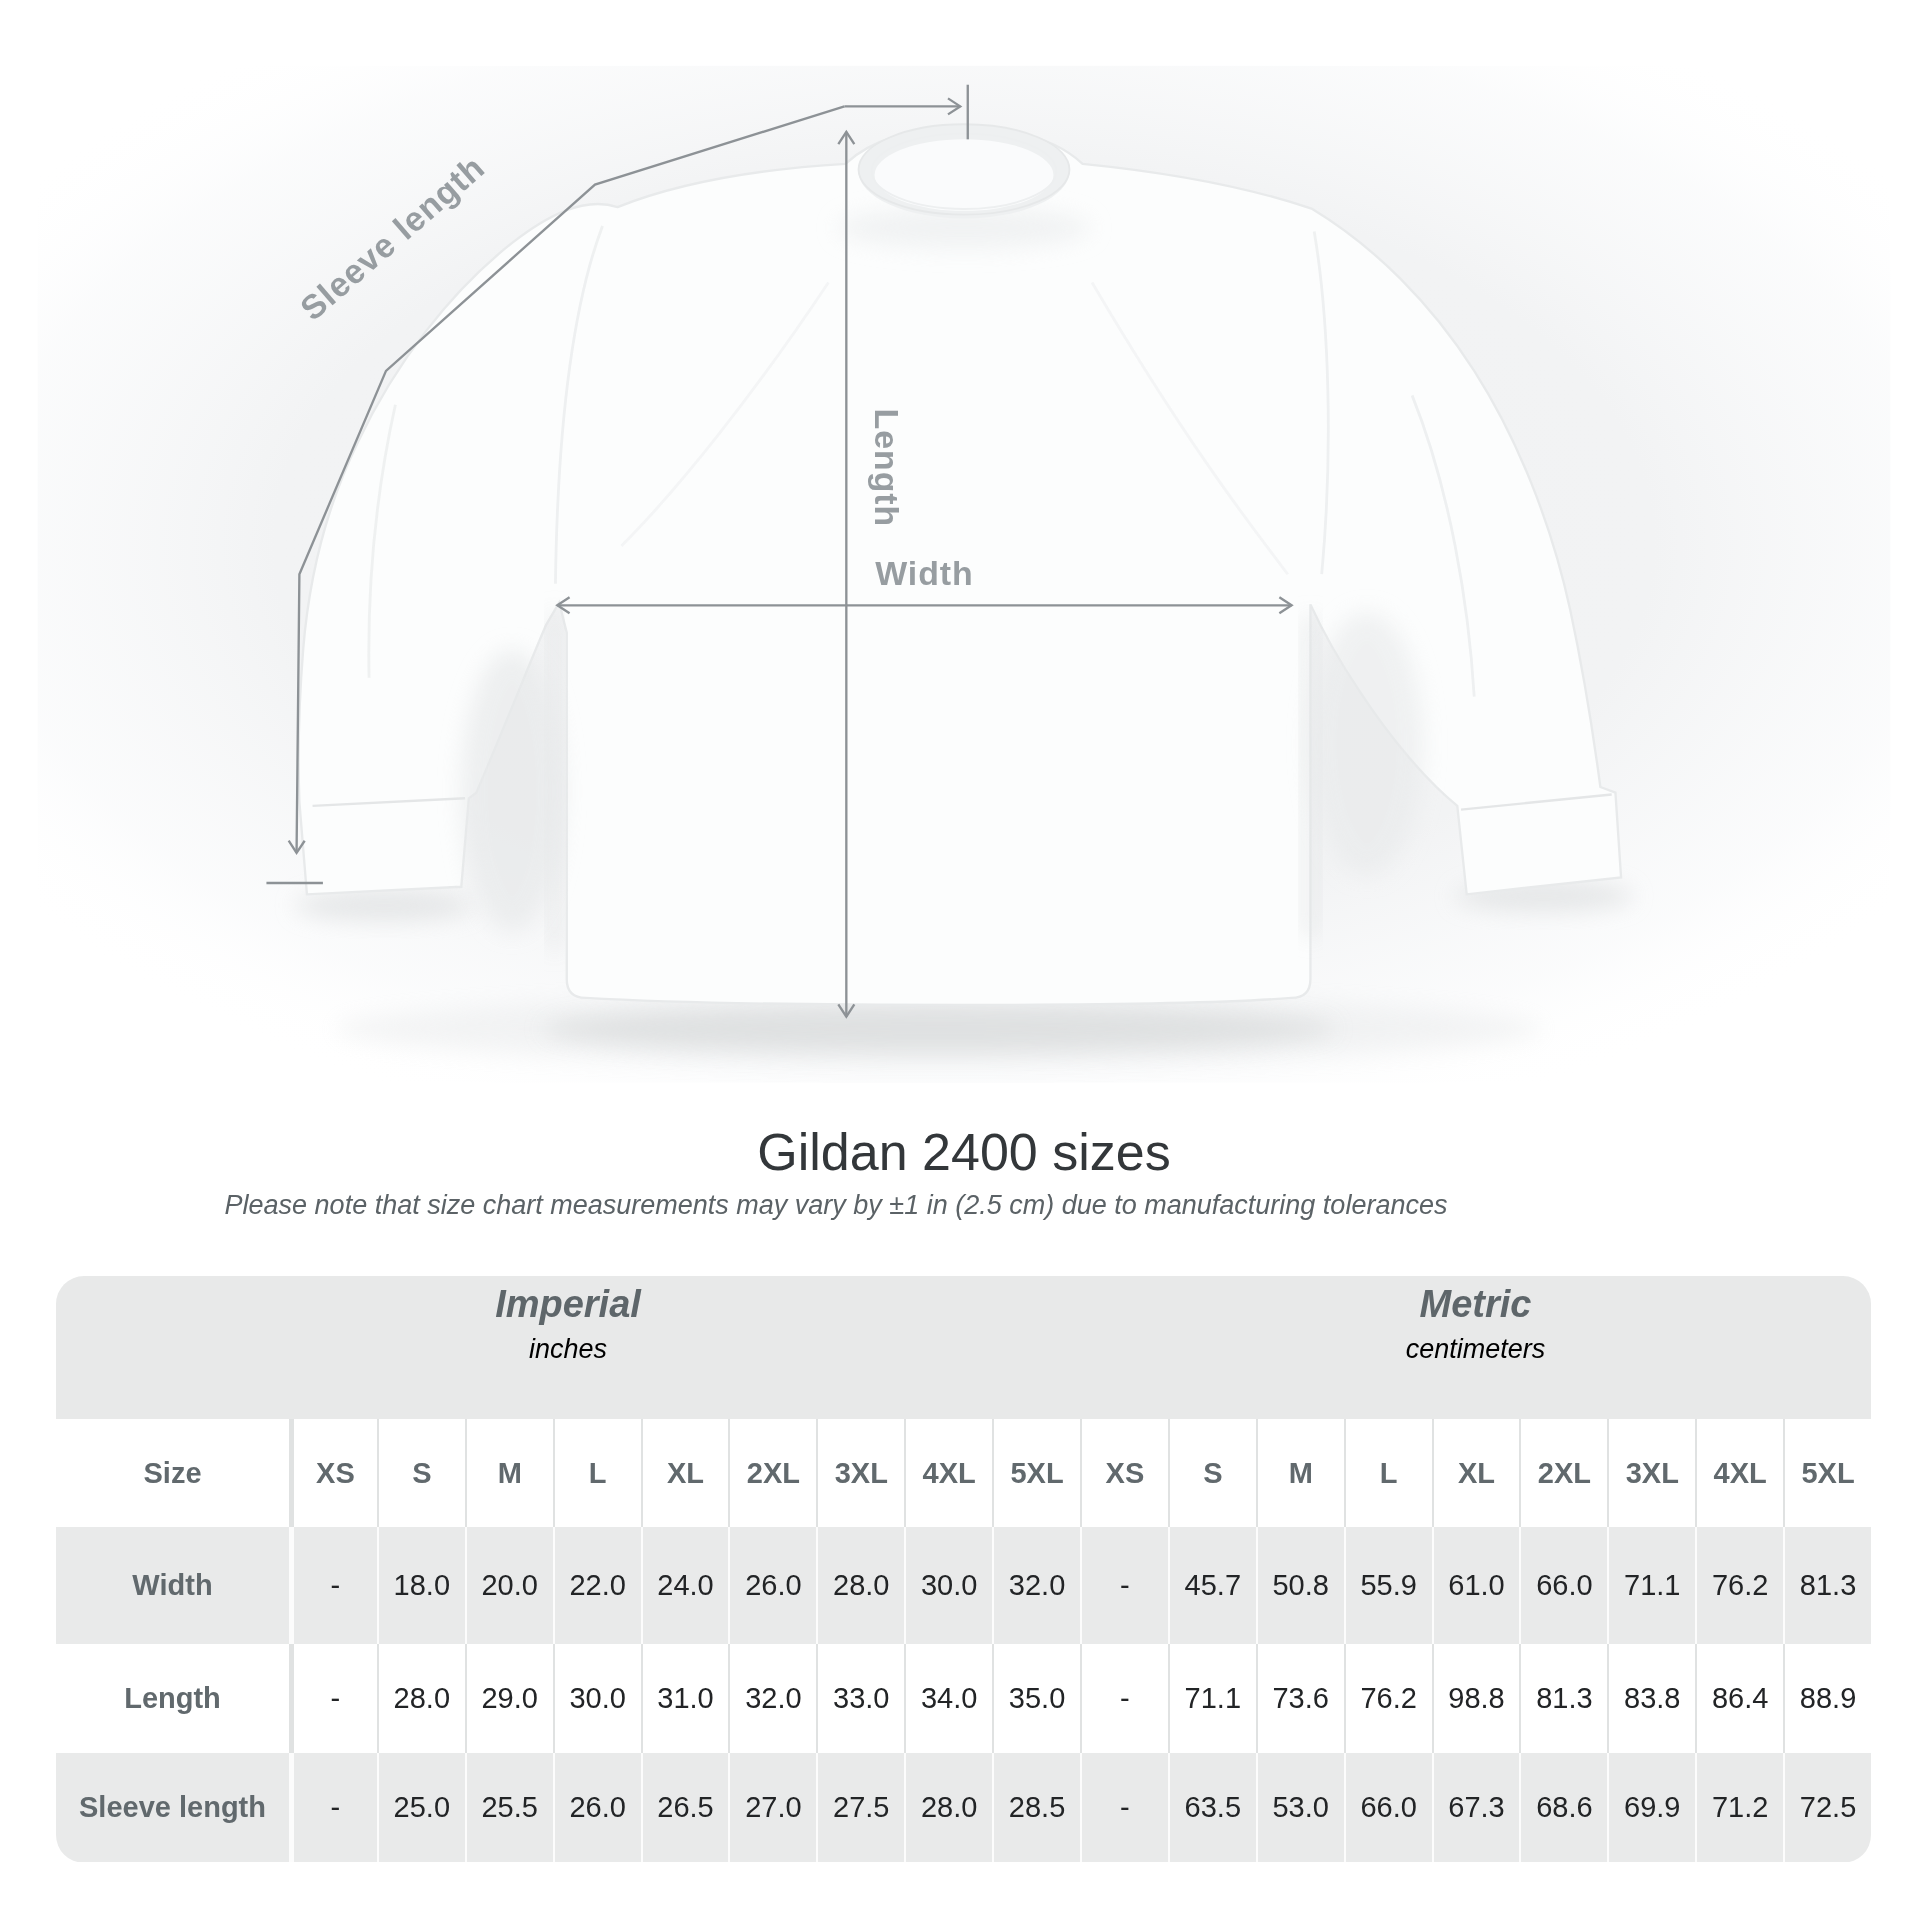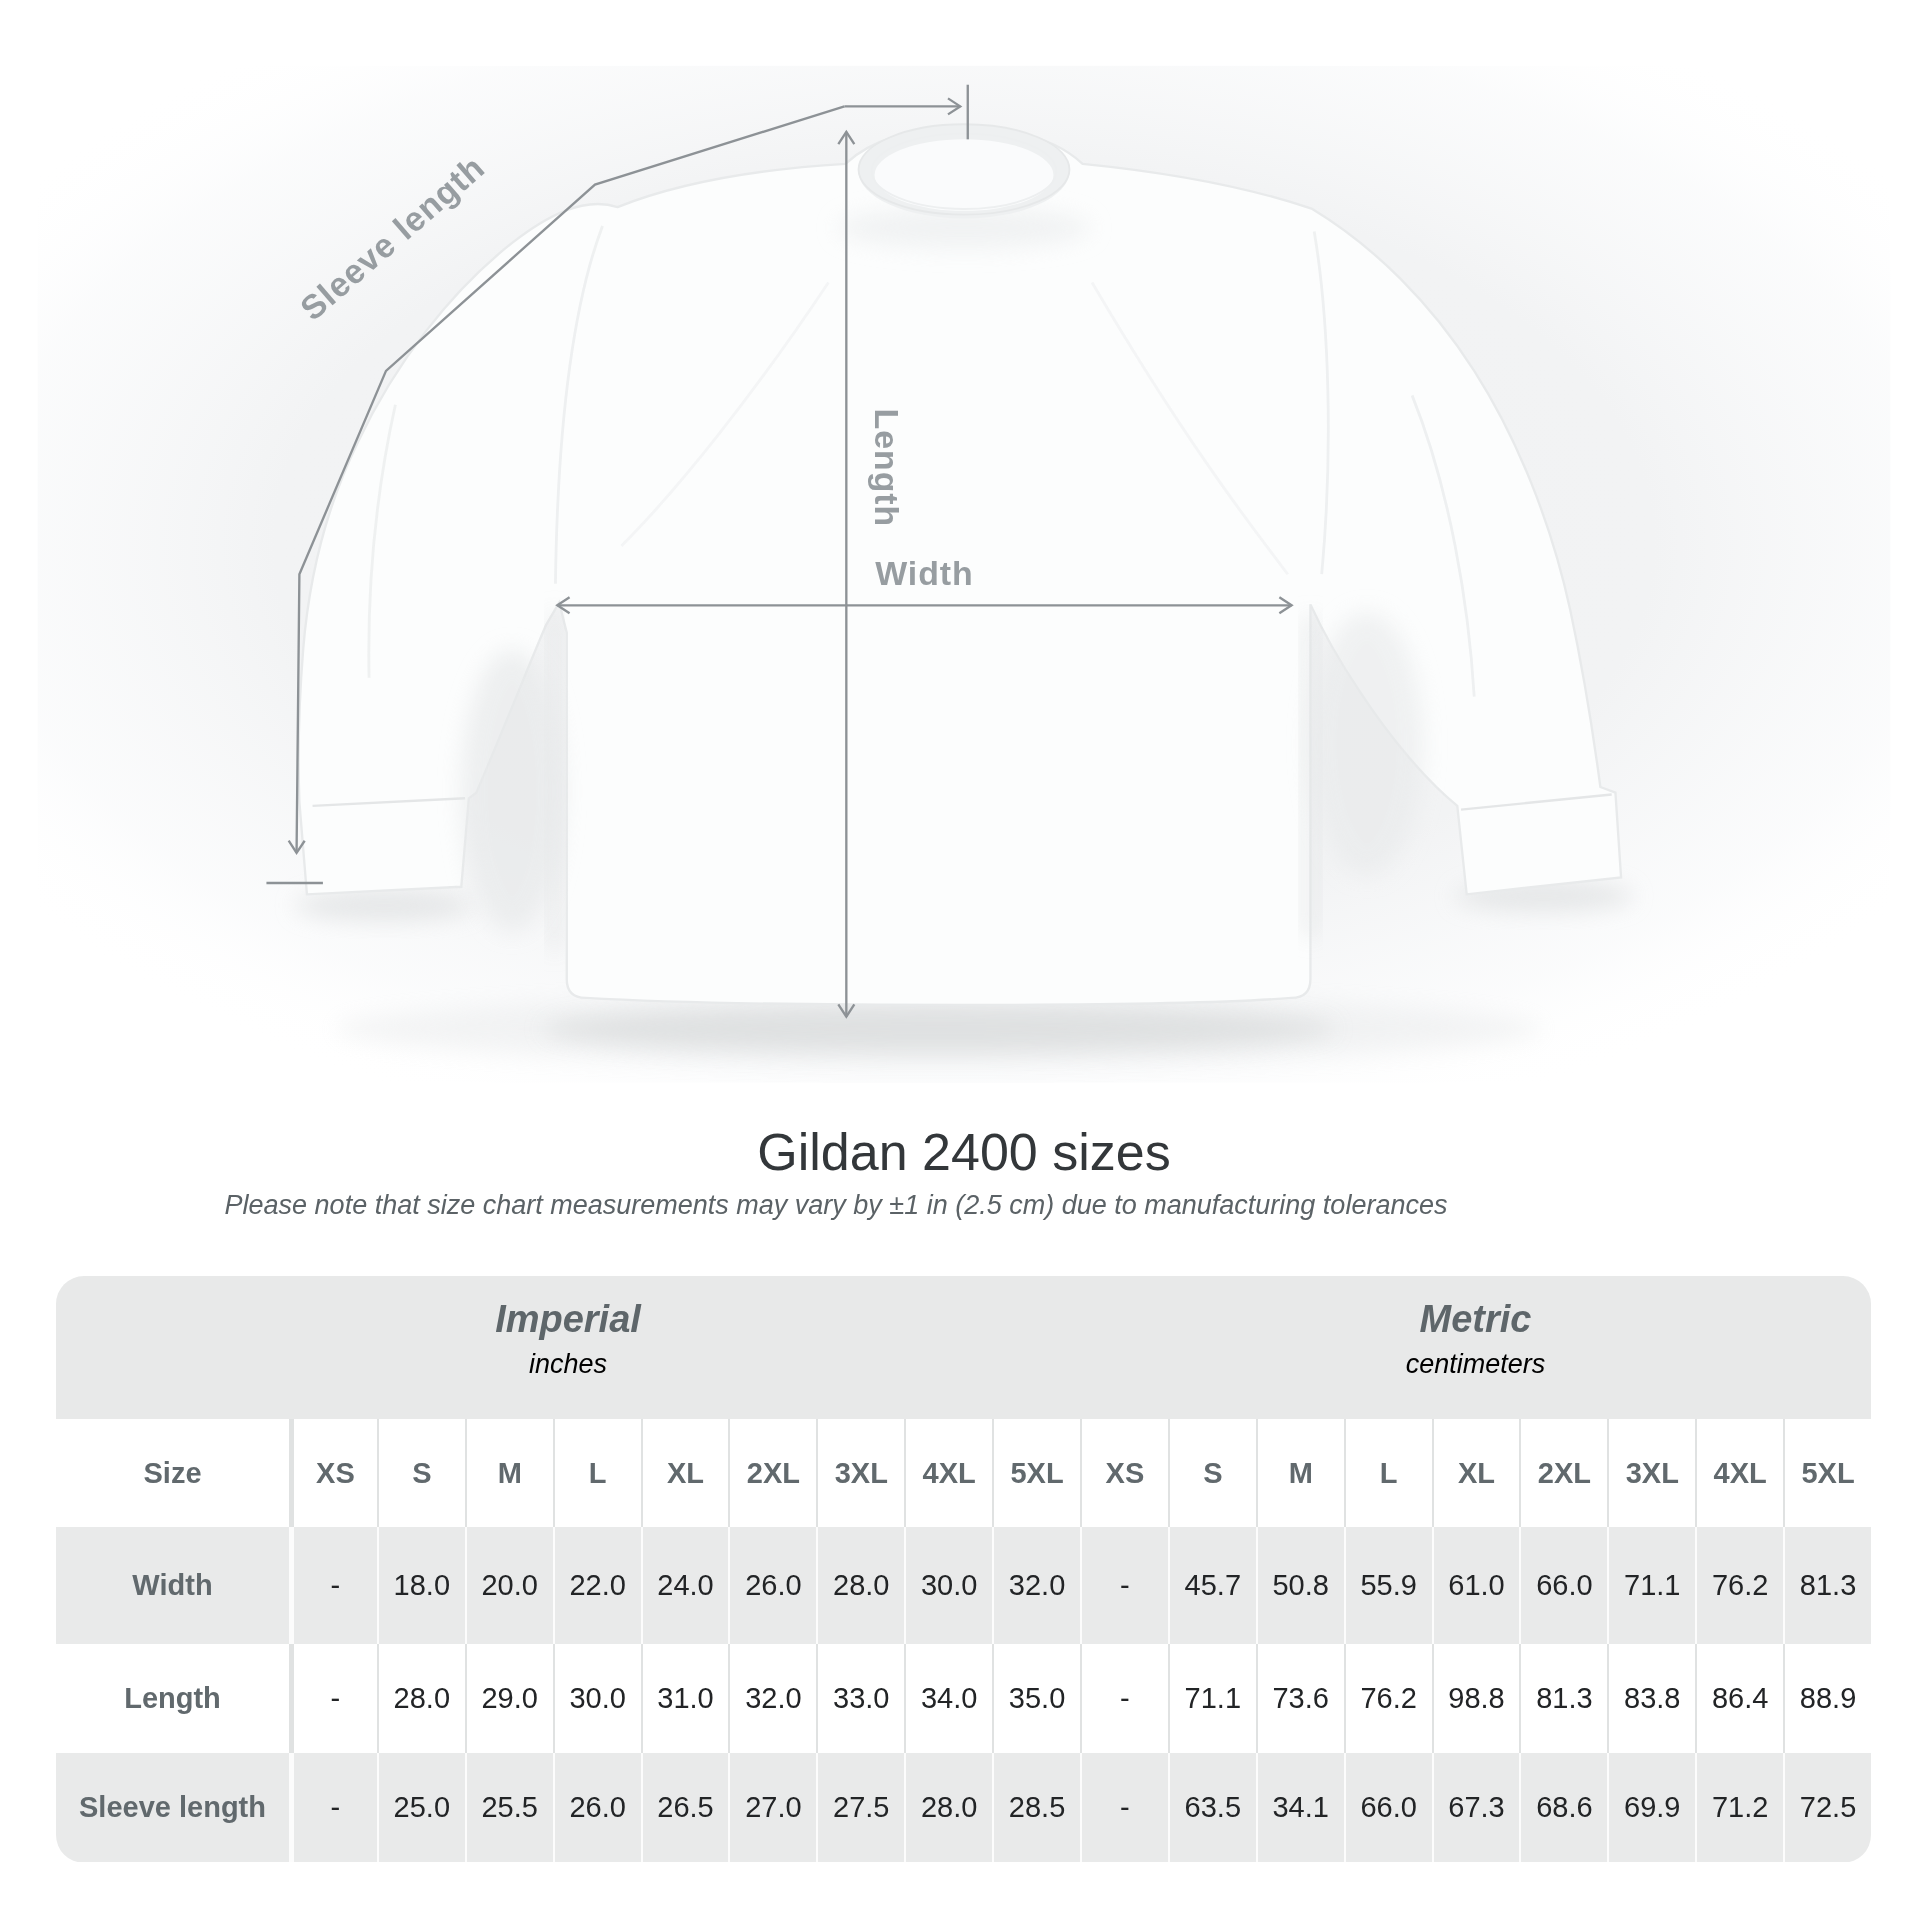--- a/index.html
+++ b/index.html
@@ -16,21 +16,21 @@
          font-size:52px;font-weight:normal;color:#33373a;}
   .subtitle{position:absolute;left:0;top:1190px;width:1672px;text-align:center;
             font-size:27px;font-style:italic;color:#5b6266;}
 
   
   .size-table{position:absolute;left:56px;top:1276px;width:1815px;height:587px;
               display:grid;grid-template-columns:233px repeat(18,1fr);
               grid-template-rows:143px 108px 117px 109px 109px;
               border-radius:28px;overflow:hidden;background:#ffffff;}
   .band{background:#e8e9e9;grid-row:1;display:flex;flex-direction:column;
-        align-items:center;justify-content:flex-start;padding-top:19px;}
+        align-items:center;justify-content:flex-start;padding-top:4px;}
   .band.left{grid-column:1/11;}
   .band.right{grid-column:11/20;}
   .g-name{font-size:38px;font-weight:bold;font-style:italic;color:#5e666a;line-height:49px;}
   .g-unit{font-size:27px;font-style:italic;color:#000000;line-height:41px;}
 
   .c{display:flex;align-items:center;justify-content:center;}
   .hrow{background:#ffffff;}
   .rw{background:#ffffff;}
   .rg{background:#e9eaea;}
   .hd,.lab{font-size:29px;font-weight:bold;color:#61696d;}
@@ -216,21 +216,21 @@
     <div class="c val rg sep">25.0</div>
     <div class="c val rg sep">25.5</div>
     <div class="c val rg sep">26.0</div>
     <div class="c val rg sep">26.5</div>
     <div class="c val rg sep">27.0</div>
     <div class="c val rg sep">27.5</div>
     <div class="c val rg sep">28.0</div>
     <div class="c val rg sep">28.5</div>
     <div class="c val rg sep">-</div>
     <div class="c val rg sep">63.5</div>
-    <div class="c val rg sep">34.1</div>
+    <div class="c val rg sep">53.0</div>
     <div class="c val rg sep">66.0</div>
     <div class="c val rg sep">67.3</div>
     <div class="c val rg sep">68.6</div>
     <div class="c val rg sep">69.9</div>
     <div class="c val rg sep">71.2</div>
     <div class="c val rg sep">72.5</div>
   </div>
 
 
 </body></html>

